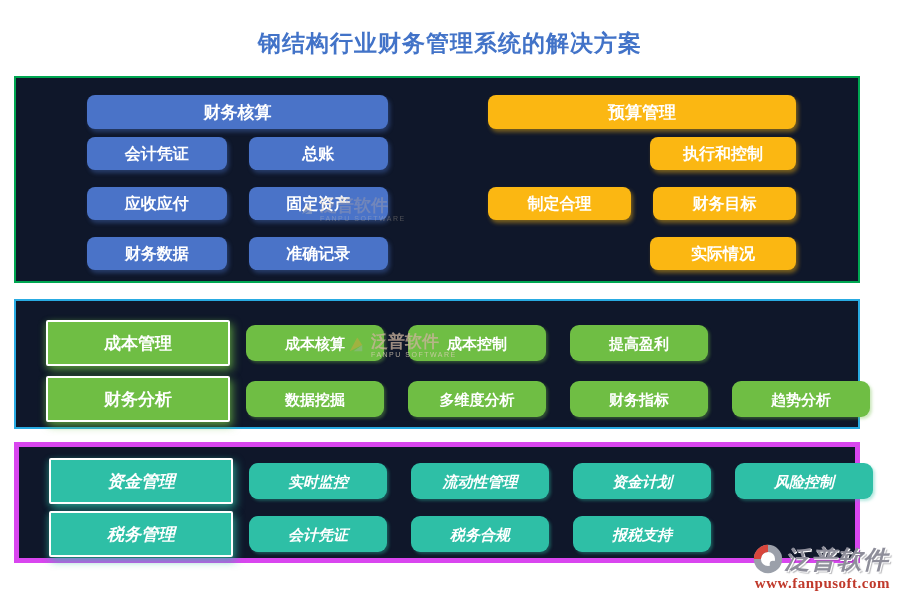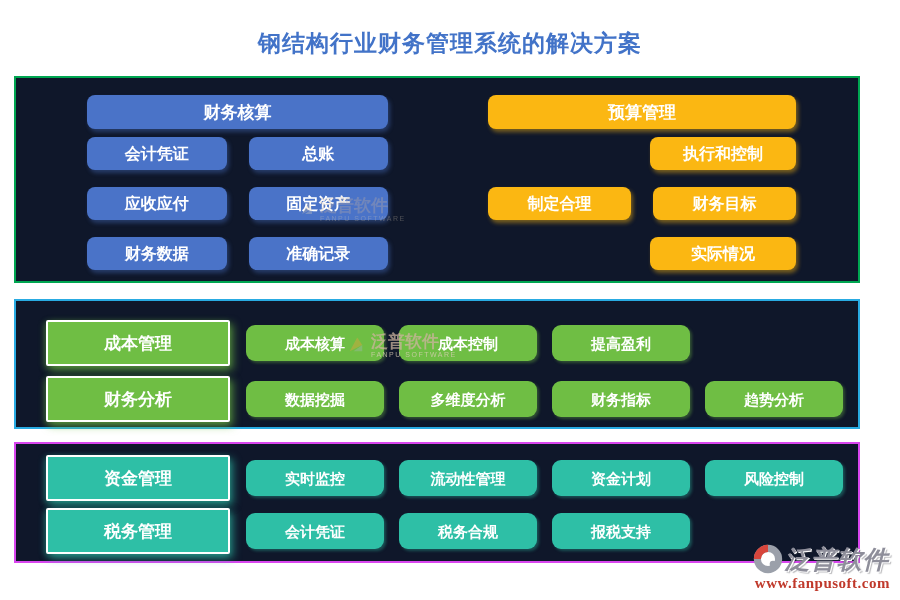--- a/index.html
+++ b/index.html
@@ -13,21 +13,21 @@
   .title {
     position:absolute; top:28px; left:0; width:100%;
     text-align:center; font-size:23px; font-weight:bold;
     color:#4273C8; letter-spacing:1px;
   }
 
   
   .sec { position:absolute; left:14px; width:846px; box-sizing:border-box; background:#0f172a; }
   .sec-top    { top:76px;  height:207px; border:2px solid #00A651; }
   .sec-middle { top:299px; height:130px; border:2px solid #29ABE2; }
-  .sec-bottom { top:442px; height:121px; border:2px solid #d946ef; }
+  .sec-bottom { top:442px; height:121px; border:5px solid #d946ef;font-style:italic; }
 
   
   .blk {
     display:flex; align-items:center; justify-content:center;
     color:#ffffff; font-weight:bold; box-sizing:border-box;
     white-space:nowrap; line-height:1;
   }
   .blue   { background:#4A73C8; box-shadow:2px 3px 4px rgba(74,115,200,.40); }
   .yellow { background:#FBB712; box-shadow:2px 3px 4px rgba(251,183,18,.45); }
   .green  { background:#6FBE44; box-shadow:2px 2px 3px rgba(111,190,68,.35); }
@@ -48,21 +48,21 @@
   .sec-middle .srow-1 { top:19px; }
   .sec-middle .srow-2 { top:75px; }
   .sec-bottom .srow-1 { top:11px; }
   .sec-bottom .srow-2 { top:64px; }
   .shdr {
     width:184px; height:46px; font-size:17px;
     border:2px solid #ffffff; border-radius:2px; margin-right:16px;
   }
   .green.shdr { box-shadow:3px 4px 9px rgba(111,190,68,.65), -2px 2px 6px rgba(111,190,68,.30); }
   .teal.shdr  { box-shadow:3px 4px 9px rgba(46,191,166,.65), -2px 2px 6px rgba(46,191,166,.30); }
-  .scell { width:138px; height:36px; border-radius:9px; font-size:15px; margin-right:15px; }
+  .scell { width:138px; height:36px; border-radius:9px; font-size:15px; margin-right:24px; }
   .scell:last-child { margin-right:0; }
 
   
   .wm { position:absolute; display:flex; align-items:center; gap:5px; pointer-events:none; }
   .wm-1 { left:297px; top:197px; opacity:.30; }
   .wm-2 { left:344px; top:331px; opacity:.75; }
   .wm-txtcol { display:flex; flex-direction:column; }
   .wm-text { font-size:17px; font-weight:bold; color:#CDB49E; line-height:1.05; }
   .wm-sub  { font-size:7px;  color:#DccFB8; color:#DCCFB8; letter-spacing:1.5px; }
 

